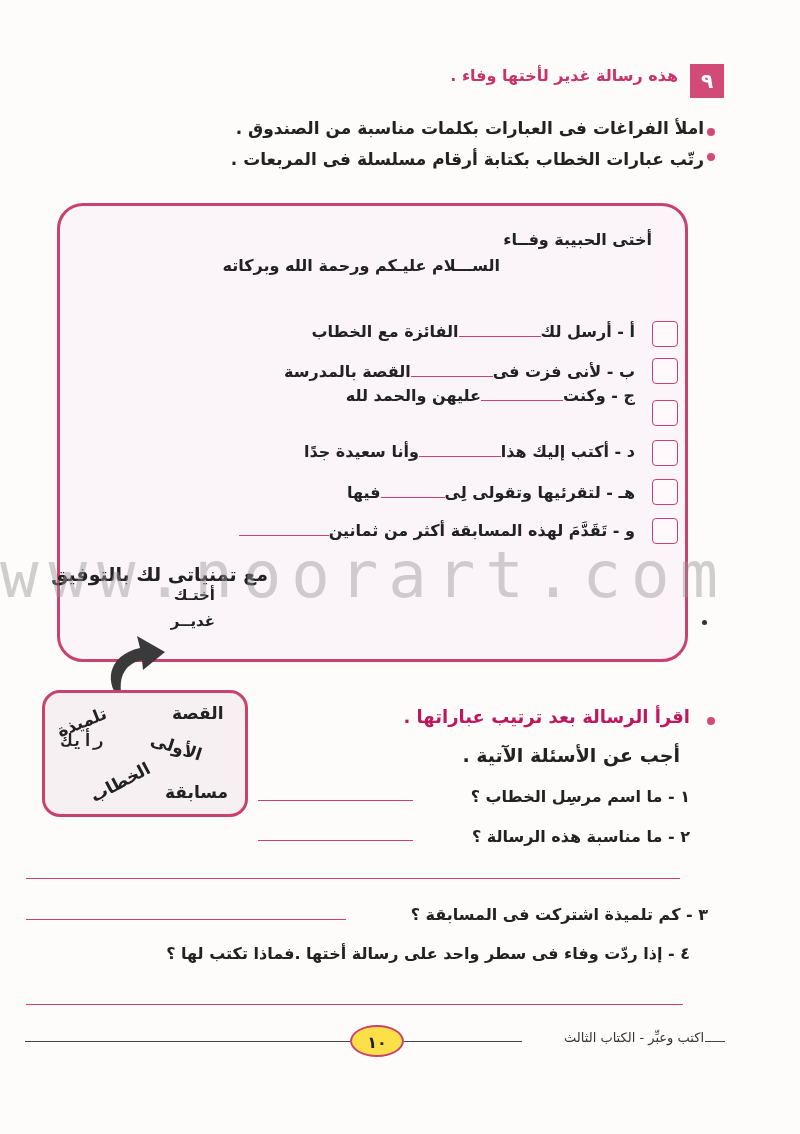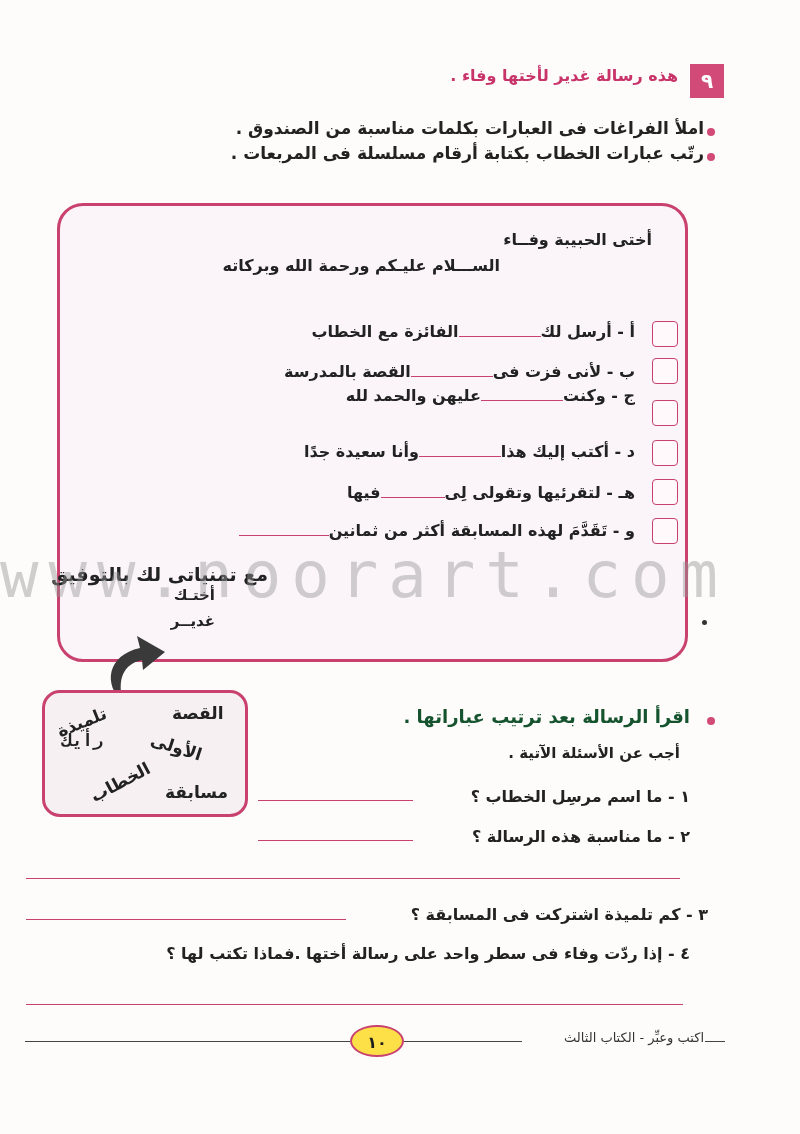--- a/index.html
+++ b/index.html
@@ -76,21 +76,21 @@
 </style>
 </head>
 <body>
 
 <div class="abs ex-badge">٩</div>
 <div class="abs rtl ex-title">هذه رسالة غدير لأختها وفاء .</div>
 
 <div class="abs bullet-dot" style="left:707px; top:128px;"></div>
 <div class="abs rtl bullet-line" style="top:118px;">املأ الفراغات فى العبارات بكلمات مناسبة من الصندوق .</div>
 <div class="abs bullet-dot" style="left:707px; top:153px;"></div>
-<div class="abs rtl bullet-line" style="top:143px;margin-left:27px;">رتّب عبارات الخطاب بكتابة أرقام مسلسلة فى المربعات .</div>
+<div class="abs rtl bullet-line" style="top:149px;margin-left:27px;">رتّب عبارات الخطاب بكتابة أرقام مسلسلة فى المربعات .</div>
 
 <div class="abs letter-box"></div>
 
 <div class="abs rtl letter-text" style="right:148px; top:230px;">أختى الحبيبة وفــاء</div>
 <div class="abs rtl letter-text" style="right:300px; top:256px;">الســـلام عليـكم ورحمة الله وبركاته</div>
 
 <div class="abs chk" style="top:321px;"></div>
 <div class="abs rtl letter-text" style="right:165px; top:322px;">
   <span>أ</span> -
   <span>أرسل لك</span><span class="blank" style="width:82px;"></span><span>الفائزة مع الخطاب</span>
@@ -140,22 +140,22 @@
 
 <div class="abs word-box"></div>
 <div class="abs word" style="left:172px; top:703px;">القصة</div>
 <div class="abs word" style="left:56px; top:712px; transform:rotate(-22deg);">تلميذة</div>
 <div class="abs word" style="left:150px; top:737px; transform:rotate(18deg);">الأولى</div>
 <div class="abs word" style="left:62px; top:730px;font-family:Liberation Mono, monospace;">رأيك</div>
 <div class="abs word" style="left:88px; top:772px; transform:rotate(-28deg);">الخطاب</div>
 <div class="abs word" style="left:165px; top:782px;">مسابقة</div>
 
 <div class="abs bullet-dot" style="left:707px; top:717px;"></div>
-<div class="abs rtl q-text" style="right:110px; top:706px; color:#14532d; font-size:18px;">اقرأ الرسالة بعد ترتيب عباراتها .</div>
-<div class="abs rtl q-text" style="right:120px; top:744px; font-size:15px;">أجب عن الأسئلة الآتية .</div>
+<div class="abs rtl q-text" style="right:110px; top:706px; color:#be185d; font-size:18px;">اقرأ الرسالة بعد ترتيب عباراتها .</div>
+<div class="abs rtl q-text" style="right:120px; top:744px; font-size:19px;">أجب عن الأسئلة الآتية .</div>
 
 <div class="abs rtl q-text" style="right:110px; top:787px;">
   <span>١</span> - <span>ما اسم مرسِل الخطاب ؟</span>
 </div>
 <div class="abs ans-line" style="left:258px; top:800px; width:155px;"></div>
 
 <div class="abs rtl q-text" style="right:110px; top:827px;">
   <span>٢</span> - <span>ما مناسبة هذه الرسالة ؟</span>
 </div>
 <div class="abs ans-line" style="left:258px; top:840px; width:155px;"></div>

